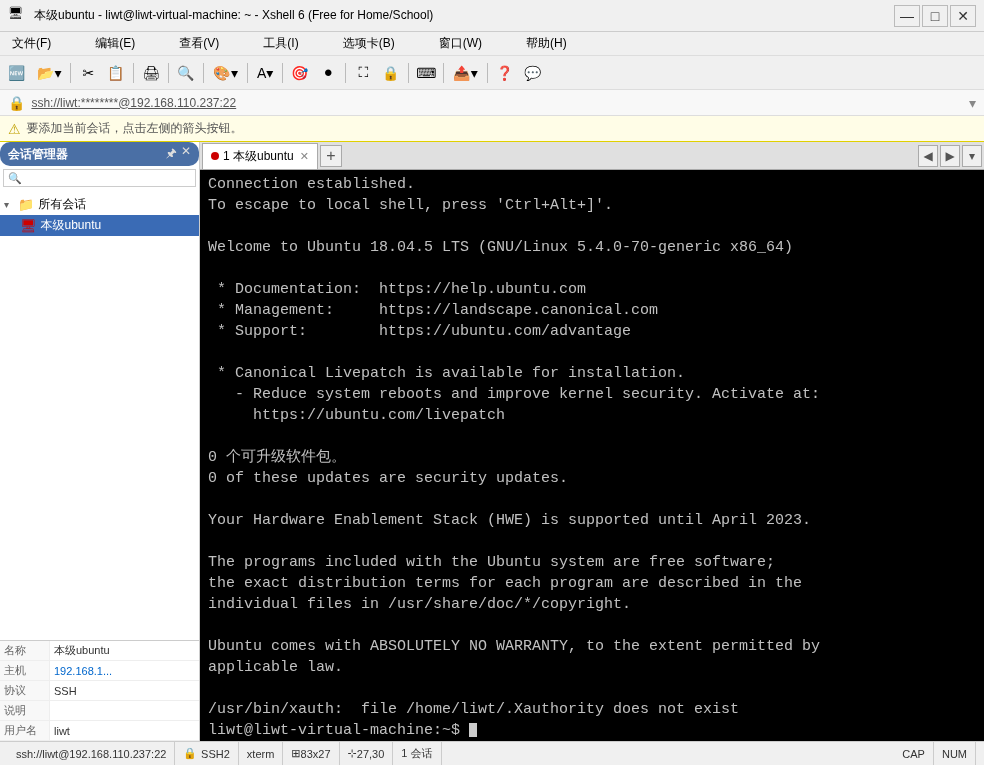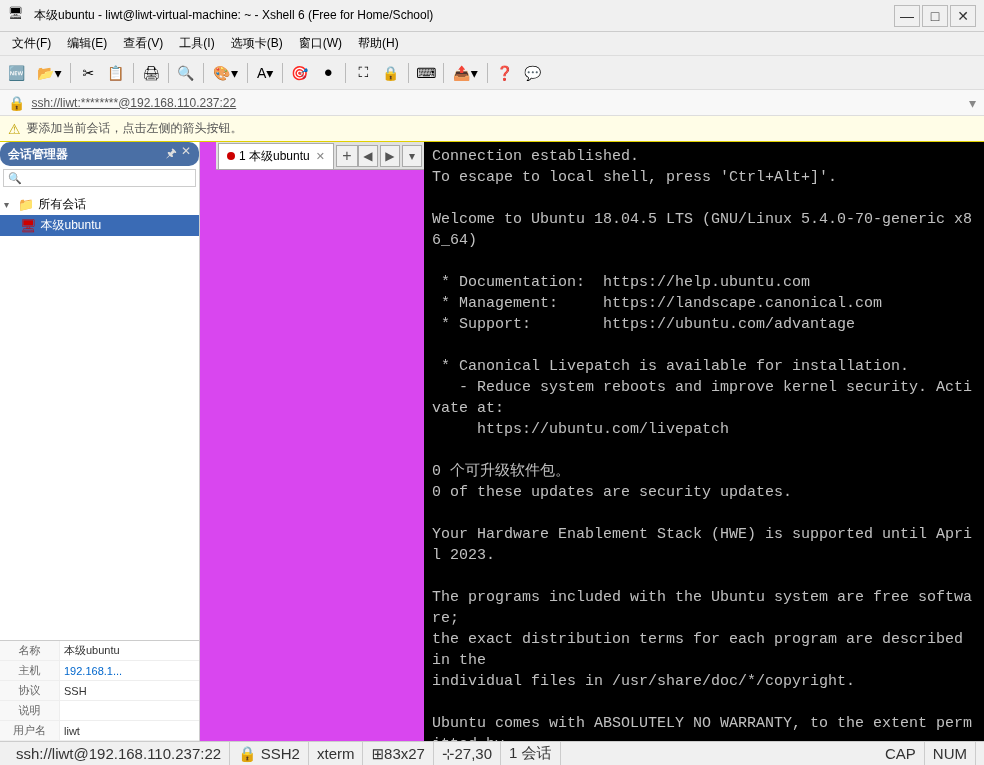--- a/index.html
+++ b/index.html
@@ -27,20 +27,21 @@
     }
 
     
     .menu-bar {
       background: #f0f0f0;
       height: 24px;
       display: flex;
       align-items: center;
       padding: 0 4px;
       border-bottom: 1px solid #ddd;
+      gap: 28px;
     }
     .menu-item {
       padding: 2px 8px;
       font-size: 12px;
       cursor: pointer;
       color: #000;
     }
 
     
     .toolbar {
@@ -154,45 +155,43 @@
       border-top: 1px solid #ccc;
       font-size: 11px;
     }
     .props-row {
       display: flex;
       border-bottom: 1px solid #eee;
       min-height: 20px;
       align-items: center;
     }
     .props-key {
-      width: 60px;
+      width: 50px;
       padding: 2px 4px;
       color: #666;
       background: #f8f8f8;
       border-right: 1px solid #eee;
       flex-shrink: 0;
-      text-align: center;
     }
     .props-val {
       padding: 2px 4px;
       color: #333;
       flex: 1;
       overflow: hidden;
       text-overflow: ellipsis;
       white-space: nowrap;
     }
     .props-val.link { color: #0066cc; }
 
     
     .tab-area {
       flex: 1;
       display: flex;
-      flex-direction: row;
-      background: #d946ef;
-      padding-left: 16px;
+      flex-direction: column;
+      background: #fef9c3;
     }
     .tab-bar {
       background: #e0e0e0;
       display: flex;
       align-items: center;
       height: 28px;
       padding: 0 2px;
       border-bottom: 1px solid #aaa;
     }
     .tab-item {
@@ -254,21 +253,21 @@
     .terminal::-webkit-scrollbar-thumb { background: #888; }
 
     
     .status-bar {
       background: #f0f0f0;
       height: 24px;
       display: flex;
       align-items: center;
       padding: 0 8px;
       border-top: 1px solid #ccc;
-      font-size: 15px;
+      font-size: 11px;
       color: #333;
       gap: 0;
     }
     .status-item {
       padding: 0 8px;
       border-right: 1px solid #ccc;
       height: 100%;
       display: flex;
       align-items: center;
       white-space: nowrap;

